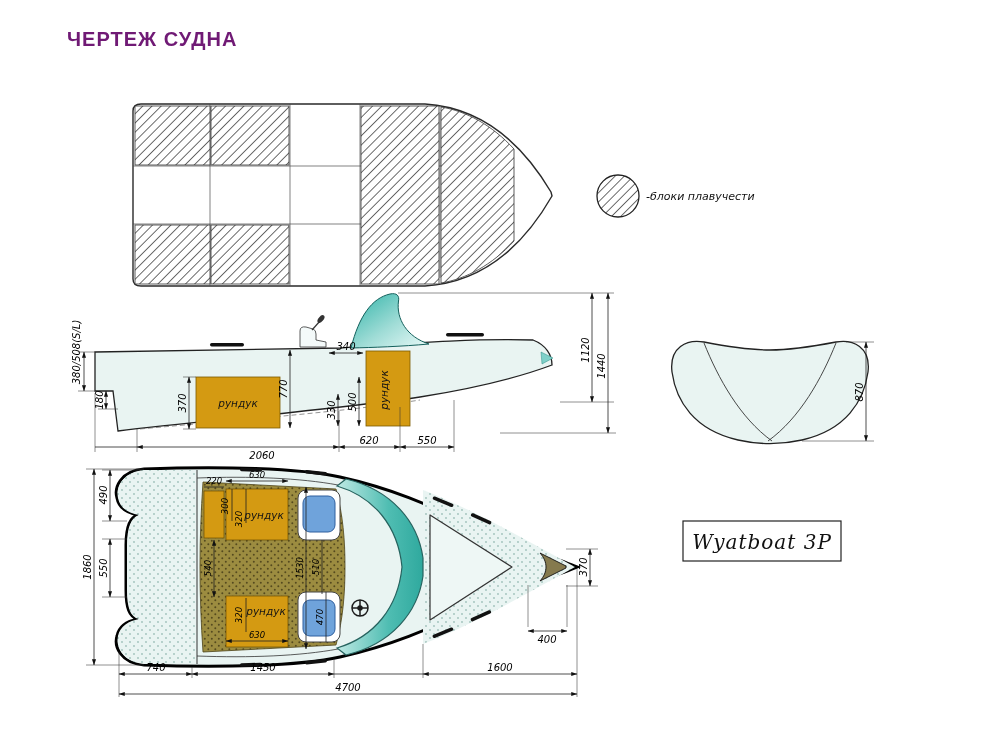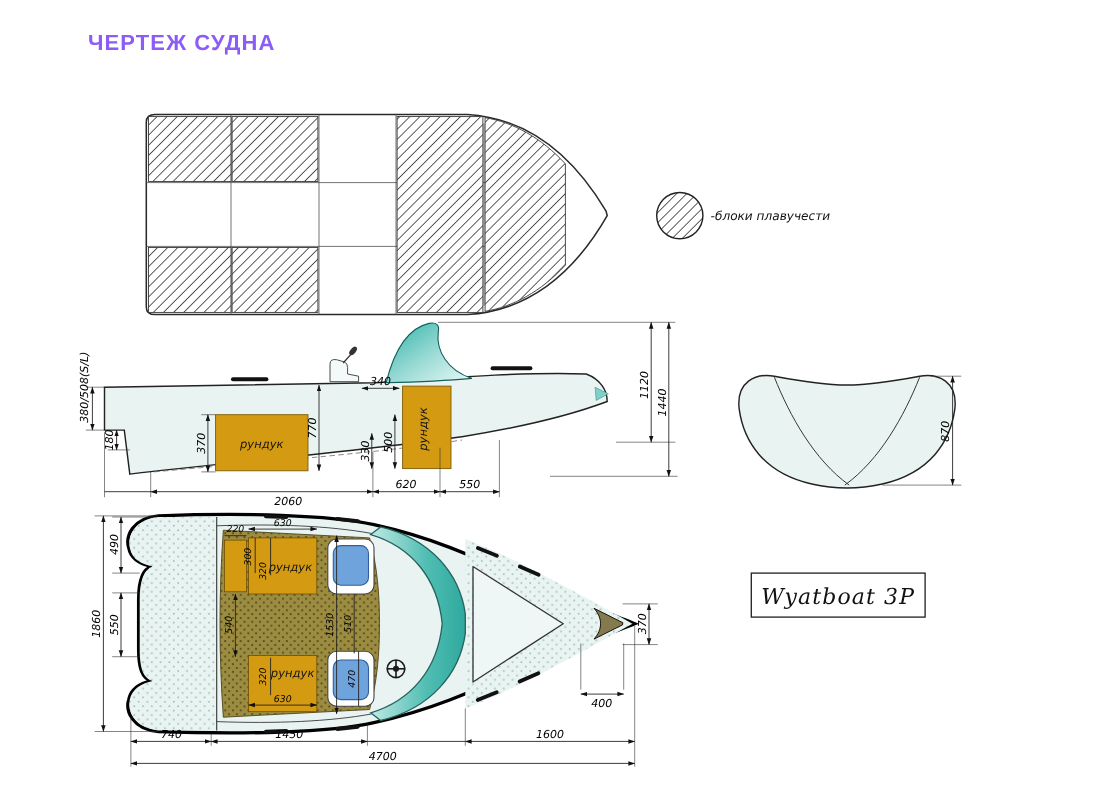--- a/index.html
+++ b/index.html
@@ -1,19 +1,19 @@
 <!DOCTYPE html>
 <html><head>
 <meta charset="utf-8">
 <style>
   html,body{margin:0;padding:0;background:#fff;}
   #stage{position:relative;width:997px;height:730px;background:#fff;overflow:hidden;
          font-family:"Liberation Sans",sans-serif;}
-  #page-title{position:absolute;left:80px;top:28px;font-size:20px;font-weight:600;
-        color:#8b5cf6;letter-spacing:1px;}
+  #page-title{position:absolute;left:67px;top:28px;font-size:20px;font-weight:600;
+        color:#701a75;letter-spacing:1px;}
   svg{position:absolute;left:0;top:0;}
   .ol{fill:#e9f4f2;stroke:#222;stroke-width:1.3;}
   .diml{stroke:#222;stroke-width:0.8;fill:none;}
   .ext{stroke:#333;stroke-width:0.55;fill:none;}
   .dimt{font:italic 10px "DejaVu Sans",sans-serif;fill:#000;}
   .dimts{font:italic 8.5px "DejaVu Sans",sans-serif;fill:#000;}
   .lkt{font:italic 10.5px "DejaVu Sans",sans-serif;fill:#141414;}
   .legendt{font:italic 11px "DejaVu Sans",sans-serif;fill:#111;}
   .platet{font:italic 20px "DejaVu Serif",serif;fill:#111;letter-spacing:1px;}
   text{user-select:none;}

